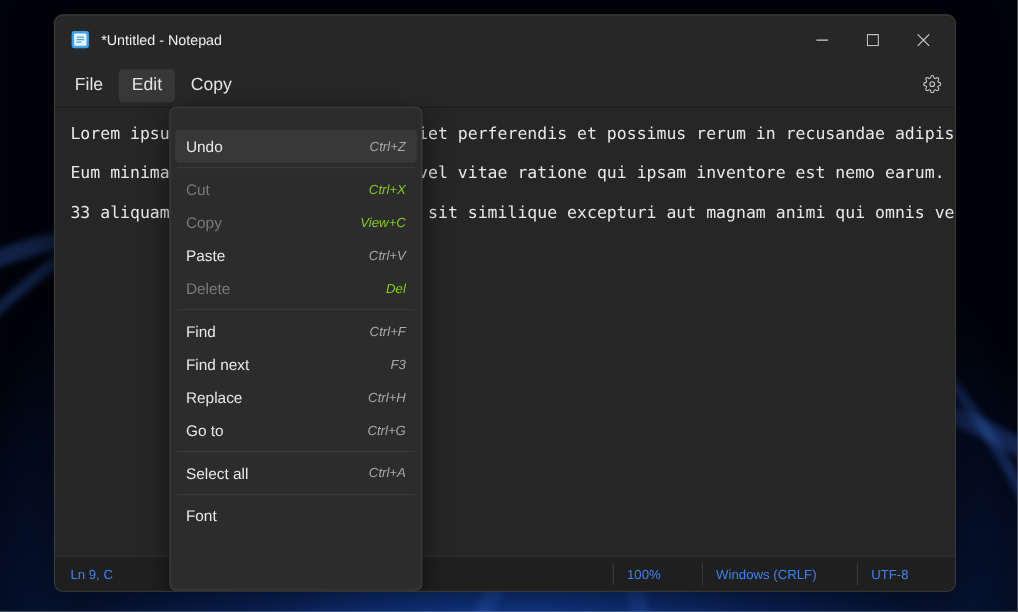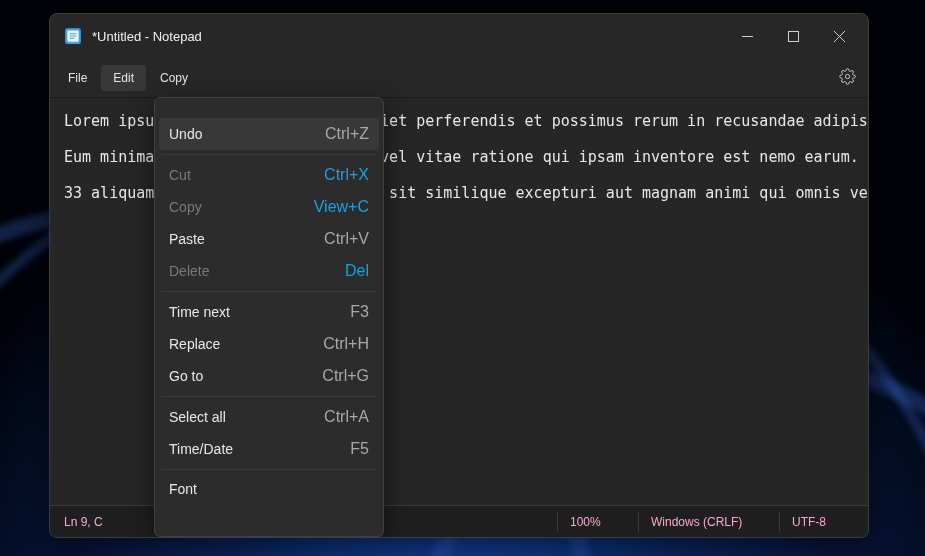--- a/index.html
+++ b/index.html
@@ -35,38 +35,38 @@
   .app-icon { width:18px; height:18px; margin-right:10px; display:flex; }
   .app-icon svg { width:100%; height:100%; }
   .title { font-size: 13px; color:#f0f0f0; flex: 0 0 auto;}
   .spacer { flex:1; }
   .winbtn { width:46px; height:32px; display:flex; align-items:center; justify-content:center; color:#d0d0d0; border-radius:4px;}
   .winbtn svg { width:11px; height:11px; stroke:#d0d0d0; fill:none; stroke-width:1;}
   .menubar {
     height: 40px; display:flex; align-items:center; padding: 0 6px; gap:2px;
     border-bottom: 1px solid #1b1b1b;
   }
-  .menu-item { padding:6px 12px; font-size:12px; color:#e4e4e4; border-radius:4px;}
+  .menu-item { padding:6px 12px; font-size:16px; color:#e4e4e4; border-radius:4px;}
   .menu-item.active { background:#383838; }
   .settings-btn { margin-left:auto; padding:6px; color:#c9c9c9; border-radius:4px; display:flex; }
   .settings-btn svg { width:17px; height:17px; stroke:#c9c9c9; fill:none; stroke-width:1.4;}
   .editor {
     flex:1; position:relative;
     background: #262626;
     padding: 14px 14px 0 14px;
     font-family: Consolas, monospace;
     font-size: 15px;
     color:#e8e8e8;
     white-space: pre;
     overflow:hidden;
     line-height: 1.2;
   }
   .statusbar {
     height:32px; background:#1f1f1f; border-top:1px solid #3a3a3a;
-    display:flex; align-items:center; font-size:12px; color:#f9a8d4;
+    display:flex; align-items:center; font-size:12px; color:#3b82f6;
     padding: 0 8px;
   }
   .status-sep { border-left:1px solid #3a3a3a; height:20px; margin:0 0;}
   .status-cell { padding:0 12px; min-width: 80px; }
   .status-cell.first { min-width:auto; padding-left:6px; flex:0 0 auto;}
   .status-gap { flex:1;}
 
   .dropdown {
     position:absolute;
     top: 83px; left: 104px;
@@ -82,22 +82,22 @@
   }
   .dd-item {
     display:flex; align-items:center;
     padding:7px 10px;
     font-size:14px;
     border-radius:4px;
     color:#e8e8e8;
   }
   .dd-item.highlight { background:#383838; }
   .dd-item.disabled { color:#7a7a7a;text-align:right; }
-  .dd-item .shortcut { margin-left:auto; font-size:16px; color:#a8a8a8;}
-  .dd-item.disabled .shortcut { color:#0ea5e9;}
+  .dd-item .shortcut { margin-left:auto; font-size:12px; color:#a8a8a8;font-style:italic;}
+  .dd-item.disabled .shortcut { color:#84cc16;}
   .dd-sep { height:1px; background:#3b3b3b; margin:4px 2px;}
 </style>
 </head>
 <body>
 <div class="bloom b1"></div>
 <div class="bloom b2"></div>
 <div class="bloom b3"></div>
 
 <div class="window">
 
@@ -180,40 +180,40 @@
     <div class="dd-item">
       <span>Paste</span>
       <span class="shortcut">Ctrl+V</span>
     </div>
     <div class="dd-item disabled">
       <span>Delete</span>
       <span class="shortcut">Del</span>
     </div>
     <div class="dd-sep"></div>
     <div class="dd-item">
-      <span>Time next</span>
+      <span>Find</span>
+      <span class="shortcut">Ctrl+F</span>
+    </div>
+    <div class="dd-item">
+      <span>Find next</span>
       <span class="shortcut">F3</span>
     </div>
     <div class="dd-item">
       <span>Replace</span>
       <span class="shortcut">Ctrl+H</span>
     </div>
     <div class="dd-item">
       <span>Go to</span>
       <span class="shortcut">Ctrl+G</span>
     </div>
     <div class="dd-sep"></div>
     <div class="dd-item">
       <span>Select all</span>
       <span class="shortcut">Ctrl+A</span>
     </div>
-    <div class="dd-item">
-      <span>Time/Date</span>
-      <span class="shortcut">F5</span>
-    </div>
     <div class="dd-sep"></div>
     <div class="dd-item">
       <span>Font</span>
       <span class="shortcut"></span>
     </div>
   </div>
 
 </div>
 
 </body></html>

